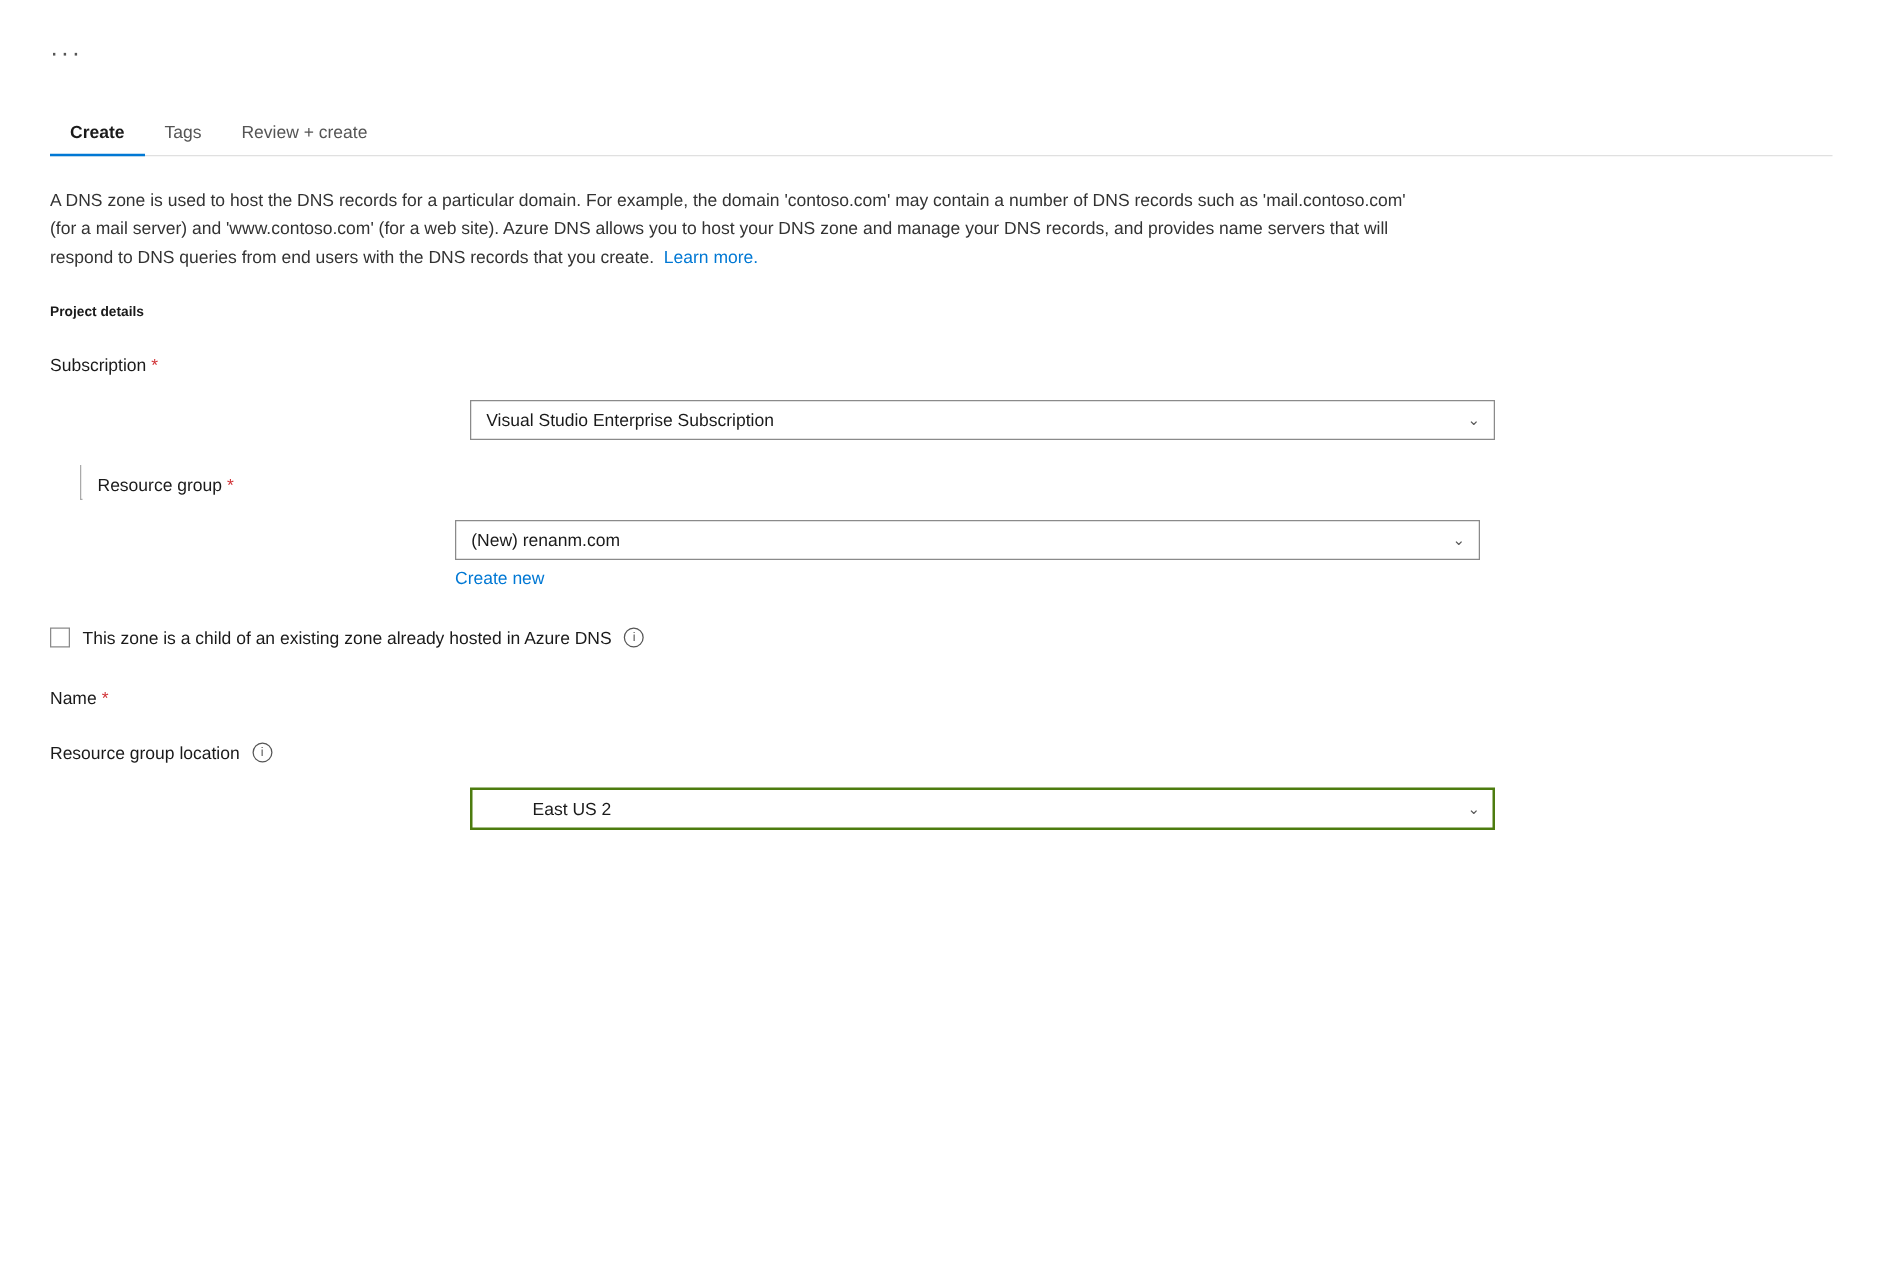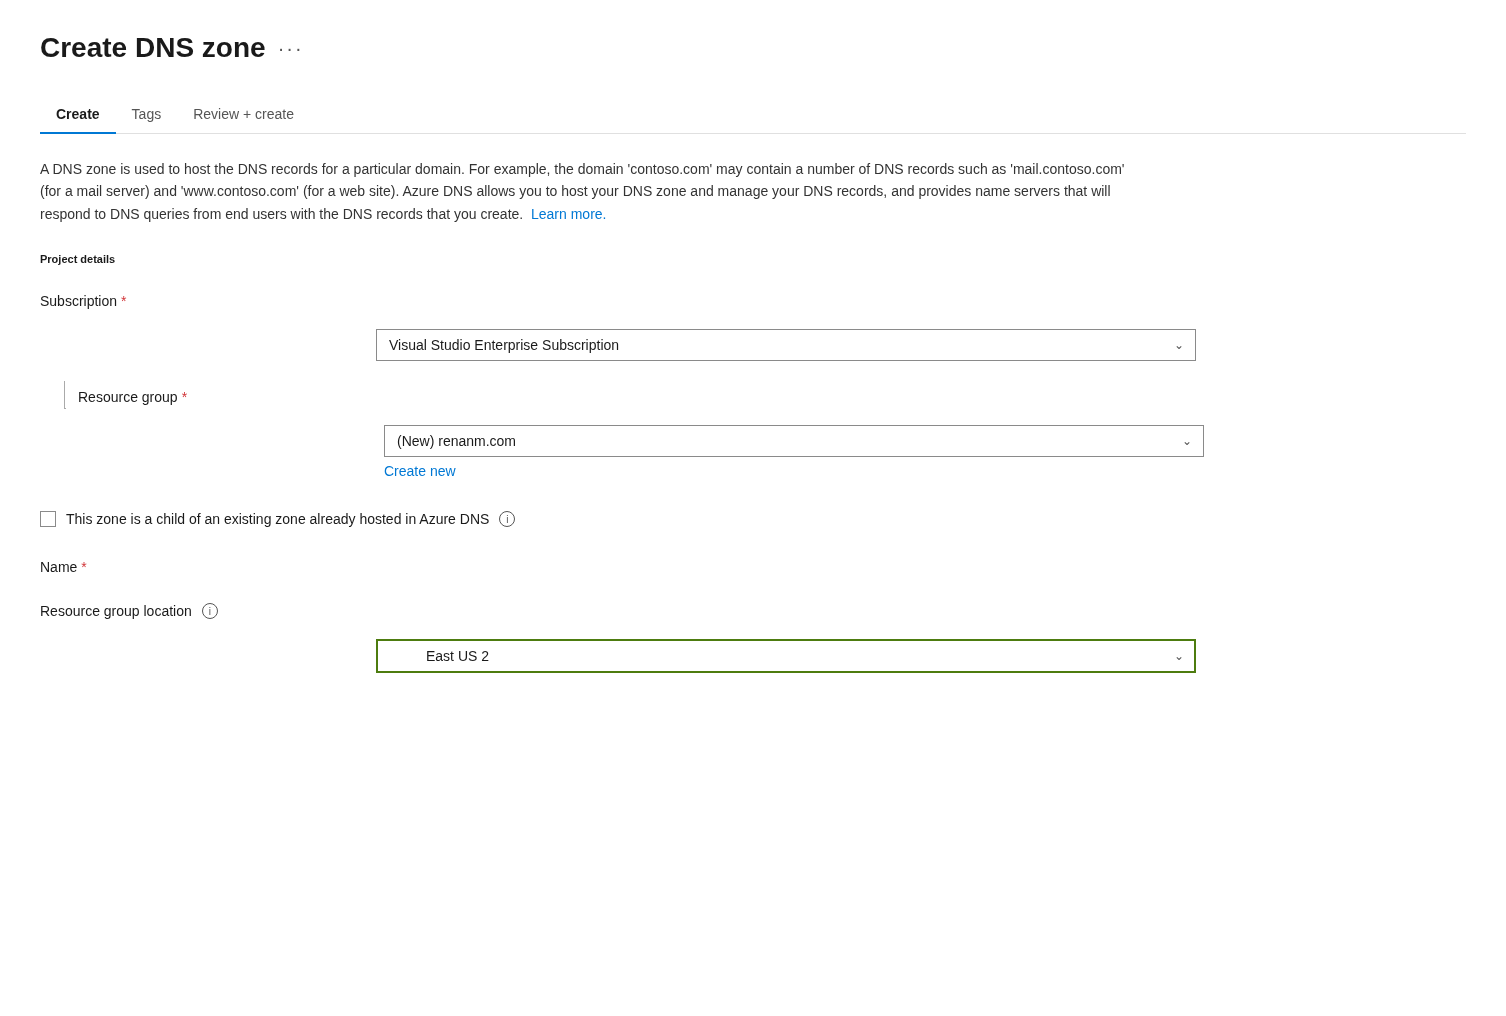--- a/index.html
+++ b/index.html
@@ -154,21 +154,21 @@
       color: #0078d4;
       font-size: 14px;
       cursor: pointer;
       text-decoration: none;
     }
 
     .resource-group-row {
       display: flex;
       align-items: flex-start;
       margin-bottom: 20px;
-      gap: 24px;
+      gap: 4px;
     }
 
     .resource-group-label-col {
       width: 320px;
       min-width: 320px;
       padding-top: 8px;
       padding-left: 24px;
       display: flex;
       align-items: flex-start;
       gap: 0;
@@ -246,21 +246,20 @@
       top: 50%;
       transform: translateY(-50%);
       color: #107c10;
       font-size: 16px;
     }
   </style>
 </head>
 <body>
 
 <div class="page-header">
-  <h1 class="page-title">Create DNS zone</h1>
   <span class="more-options">···</span>
 </div>
 
 <div class="tabs">
   <a class="tab active">Create</a>
   <a class="tab">Tags</a>
   <a class="tab">Review + create</a>
 </div>
 
 <p class="description">

